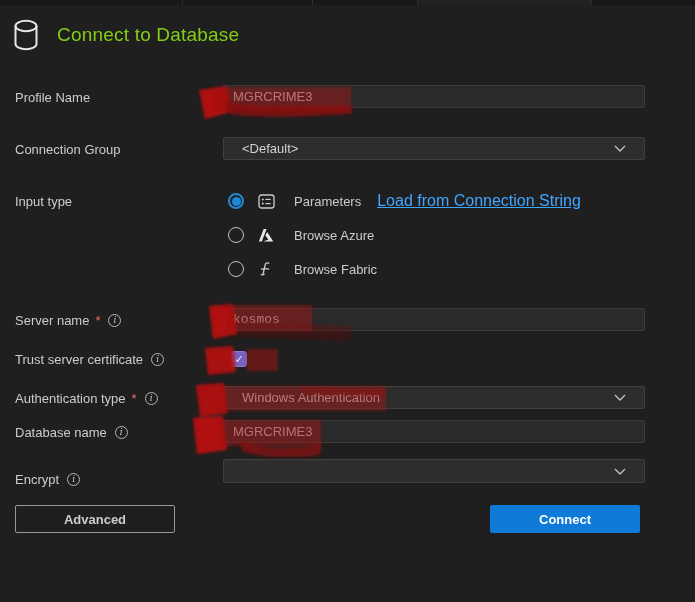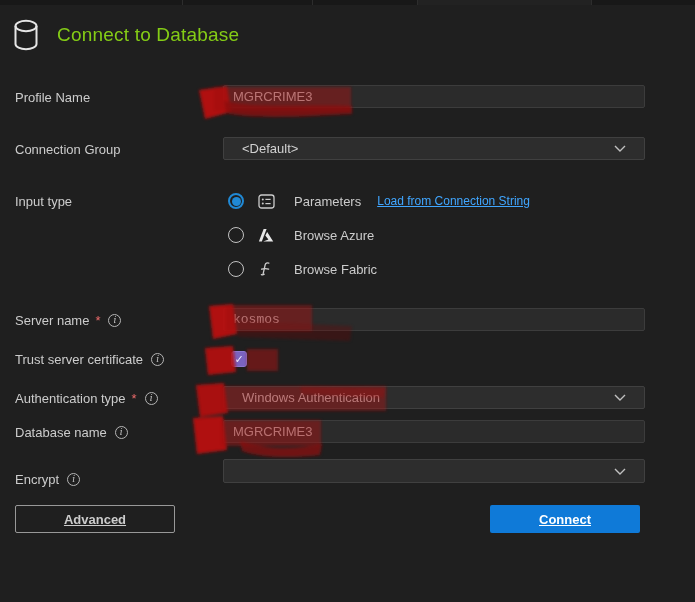--- a/index.html
+++ b/index.html
@@ -24,25 +24,25 @@
   input.field{padding:0 9px;outline:none;font-family:"Liberation Sans", sans-serif;}
   .select{display:flex;align-items:center;justify-content:space-between;padding:0 18px;background:#2d2d2d;border:1px solid #404040;cursor:pointer;}
   .select .val{overflow:hidden;white-space:nowrap;}
   
   .radio-row{position:absolute;left:228px;display:flex;align-items:center;height:18px;cursor:pointer;}
   .radio{width:14px;height:14px;border-radius:50%;box-sizing:content-box;border:1px solid #c2c2c2;background:transparent;flex:0 0 auto;}
   .radio.sel{border:2px solid #2089d5;width:12px;height:12px;position:relative;}
   .radio.sel::after{content:"";position:absolute;left:1.5px;top:1.5px;width:9px;height:9px;border-radius:50%;background:#2089d5;}
   .opt-icon{margin-left:13px;width:18px;height:16px;display:flex;align-items:center;justify-content:center;flex:0 0 auto;}
   .opt-label{margin-left:19px;color:#cccccc;font-size:13px;white-space:nowrap;}
-  .link{margin-left:16px;color:#40a6ff;font-size:12px;text-decoration:underline;cursor:pointer;white-space:nowrap;}
+  .link{margin-left:16px;color:#40a6ff;font-size:16px;text-decoration:underline;cursor:pointer;white-space:nowrap;}
   
   .checkbox{position:absolute;left:231px;top:351px;width:16px;height:16px;border-radius:3px;background:#7a63c0;border:1px solid #8d77d2;display:flex;align-items:center;justify-content:center;color:#f0ebff;font-size:11px;line-height:1;cursor:pointer;box-sizing:border-box;}
   
-  .btn{position:absolute;top:505px;height:28px;border-radius:2px;display:flex;align-items:center;justify-content:center;font-size:13px;font-weight:600;cursor:pointer;box-sizing:border-box;font-family:"Liberation Sans", sans-serif;text-decoration:underline;}
+  .btn{position:absolute;top:505px;height:28px;border-radius:2px;display:flex;align-items:center;justify-content:center;font-size:13px;font-weight:600;cursor:pointer;box-sizing:border-box;font-family:"Liberation Sans", sans-serif;}
   .btn-secondary{left:15px;width:160px;background:transparent;border:1px solid #989898;color:#cccccc;}
   .btn-primary{left:490px;width:150px;background:#0f7ad8;border:none;color:#ffffff;}
   
   .scribbles{position:absolute;left:0;top:0;pointer-events:none;z-index:5;}
 </style>
 </head>
 <body>
 
 <div id="app">
 

